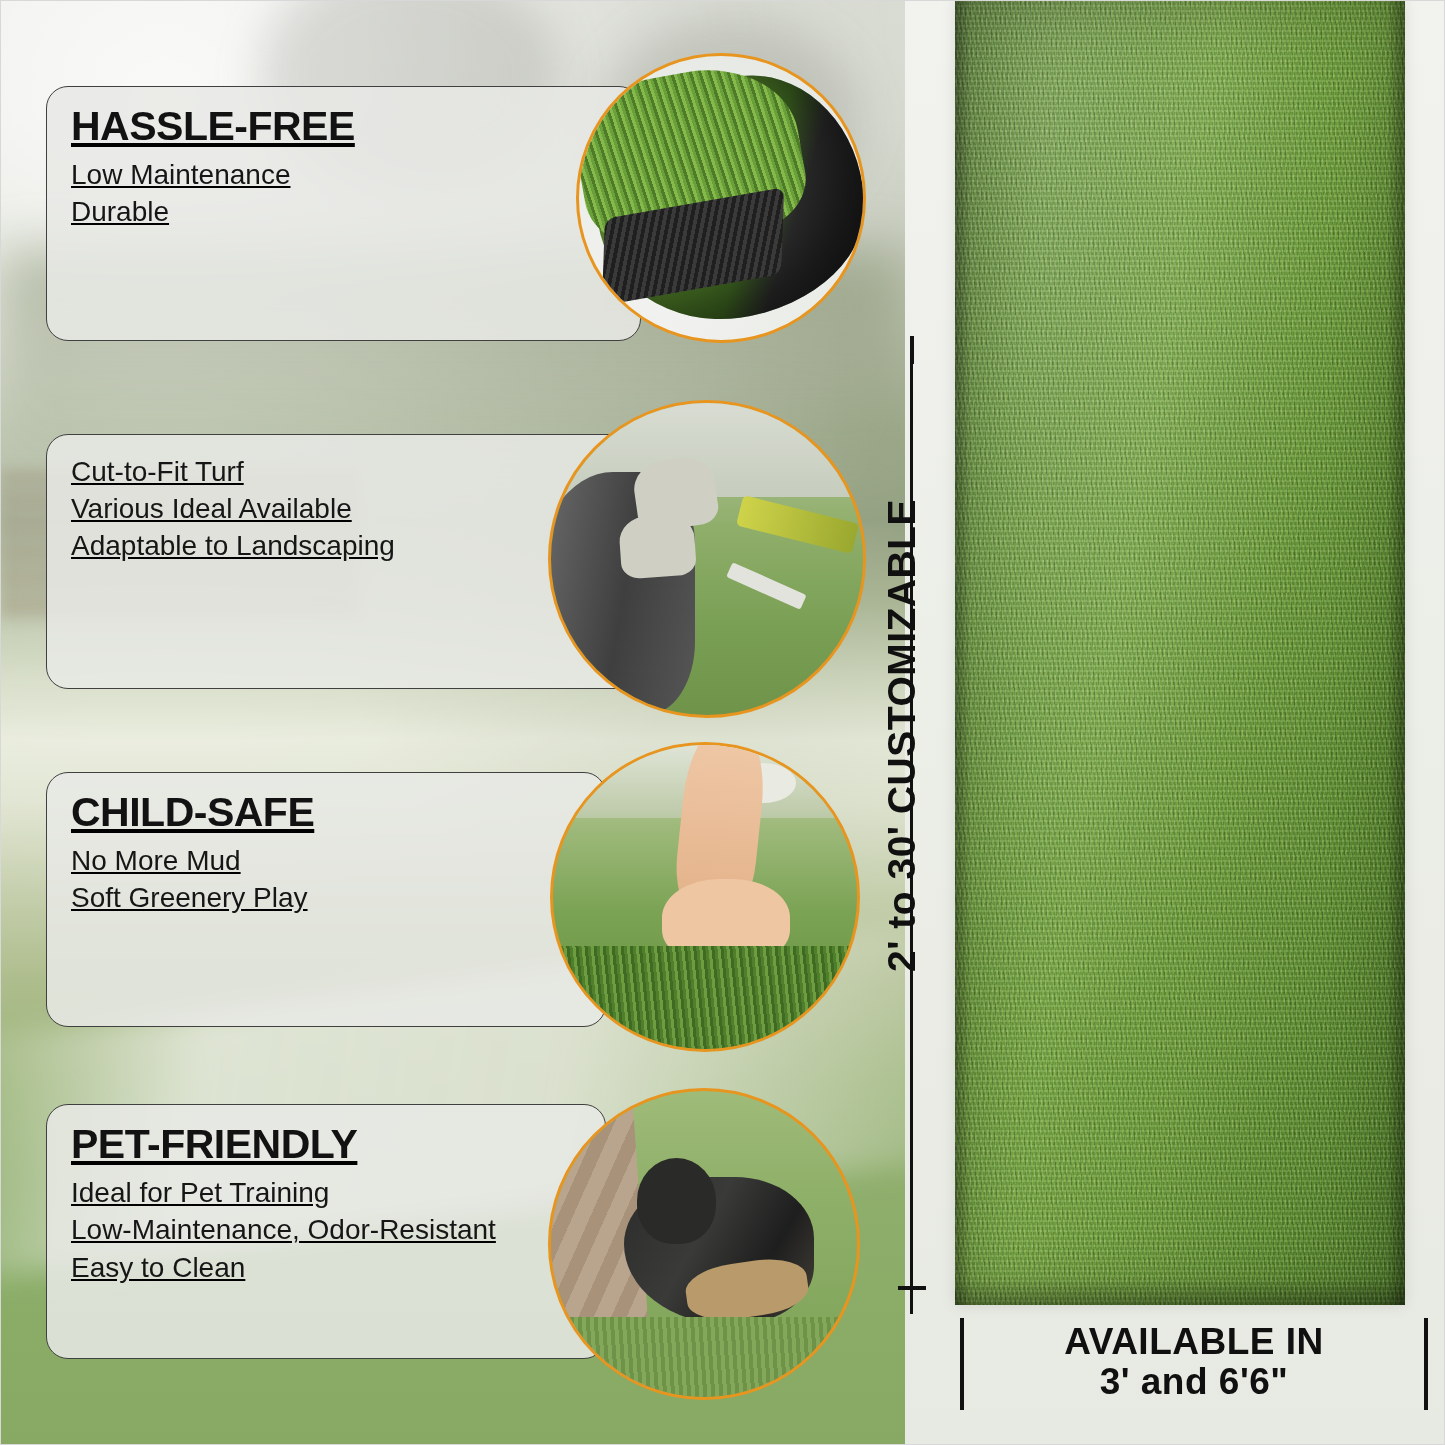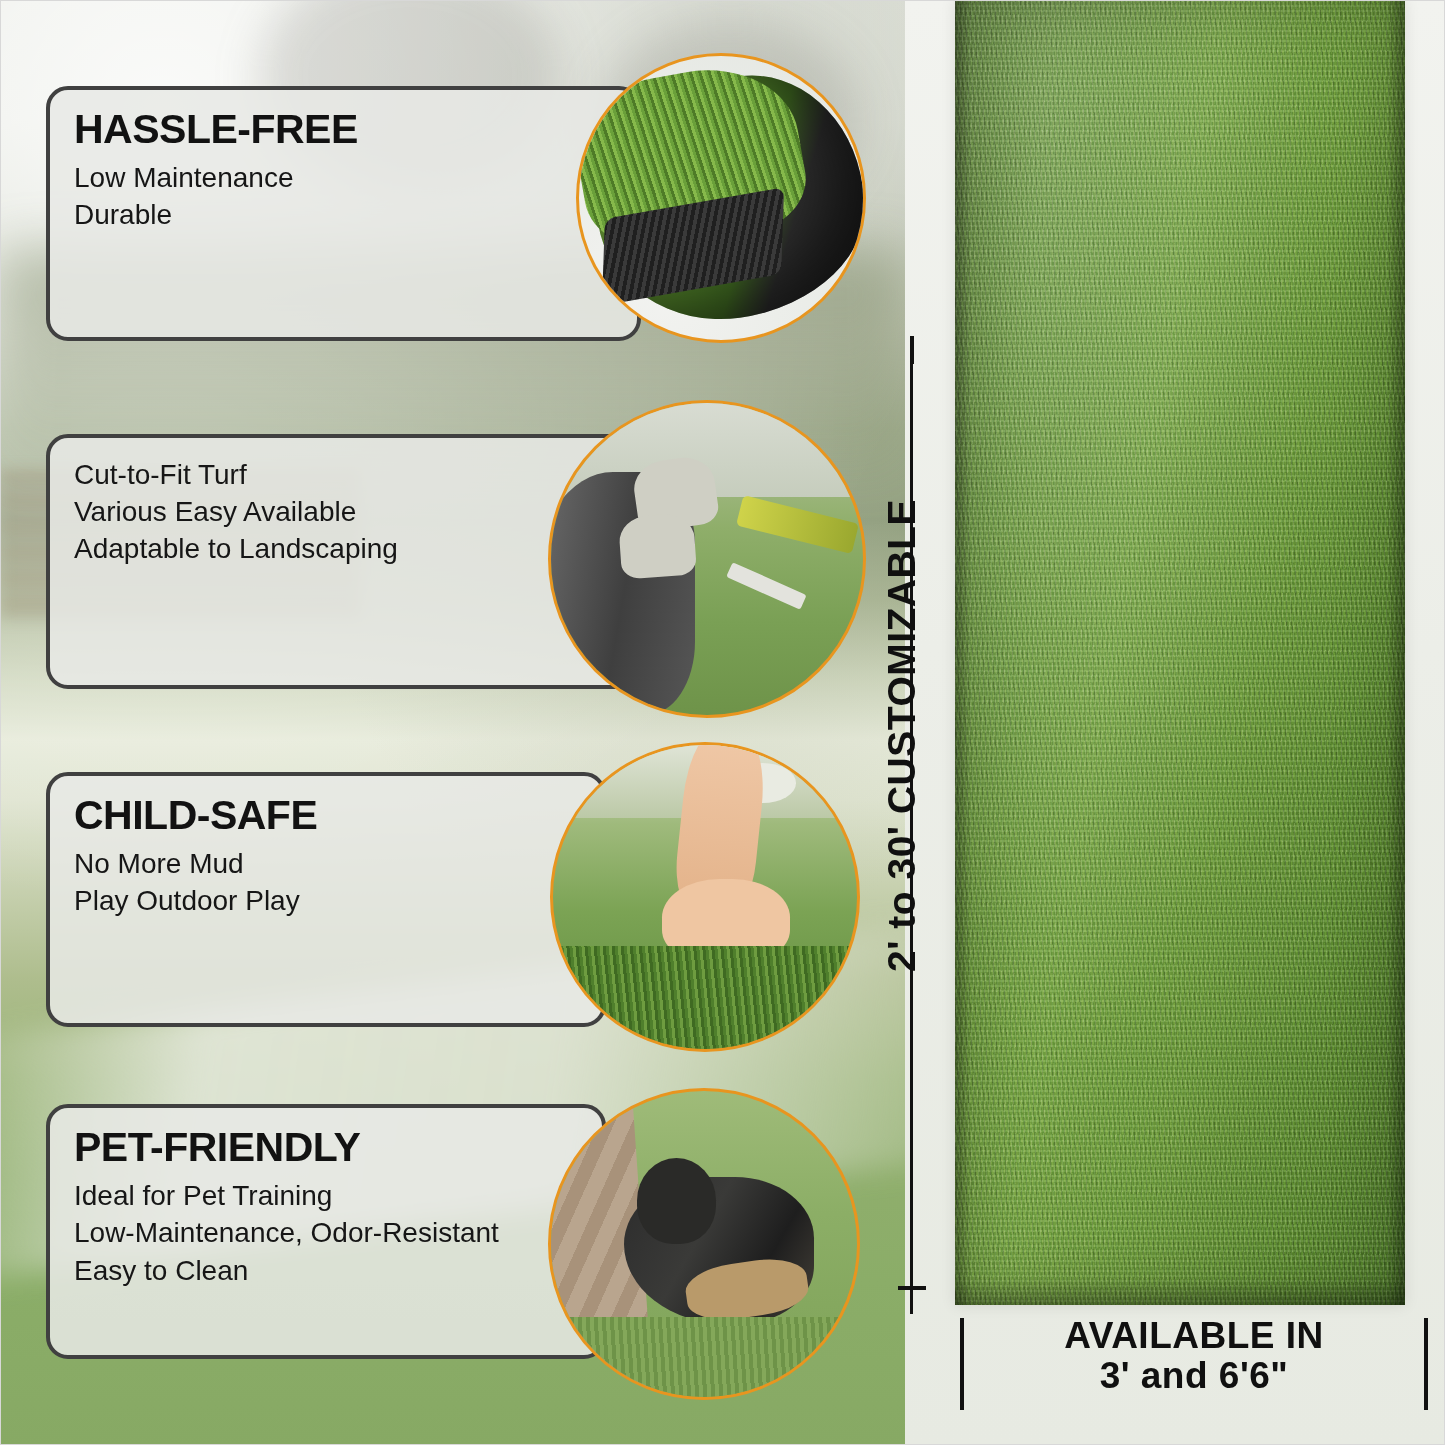--- a/index.html
+++ b/index.html
@@ -82,24 +82,25 @@
     mix-blend-mode:overlay;
   }
   .turf-edge-left{position:absolute;left:0;top:0;width:16px;height:100%;background:linear-gradient(to right, rgba(0,0,0,0.30), rgba(0,0,0,0));}
   .turf-edge-right{position:absolute;right:0;top:0;width:18px;height:100%;background:linear-gradient(to left, rgba(0,0,0,0.32), rgba(0,0,0,0));}
   .turf-bottom{position:absolute;left:0;bottom:0;width:100%;height:26px;background:linear-gradient(to top, rgba(0,0,0,0.25), rgba(0,0,0,0));}
 
   
   .card{
     position:absolute;
     background:rgba(232,233,229,0.86);
-    border:4px solid #404040;
+    border:1px solid #404040;
     border-radius:22px;
     box-sizing:border-box;
     padding:18px 24px 20px 24px;
+    text-decoration:underline;
   }
   .card h2{
     margin:0 0 8px 0;
     font-size:41px;
     font-weight:bold;
     letter-spacing:-0.5px;
     color:#121212;
     line-height:1.05;
   }
   .card p{
@@ -183,21 +184,21 @@
   }
   .vline{position:absolute;background:#111;}
   .hline{position:absolute;background:#111;}
   .bottom-label{
     position:absolute;
     text-align:center;
     font-weight:bold;
     color:#101010;
     line-height:1.08;
   }
-  .bottom-label .l1{font-size:37px;letter-spacing:0.5px;}
+  .bottom-label .l1{font-size:37px;letter-spacing:0.5px;margin-top:6px;}
   .bottom-label .l2{font-size:37px;letter-spacing:0.5px;}
   .border-frame{
     position:absolute;left:0;top:0;width:1445px;height:1445px;
     box-sizing:border-box;border:1px solid #d8d8d8;pointer-events:none;
   }
 </style>
 </head>
 <body>
 
 <div id="page">
@@ -224,36 +225,36 @@
     <p>Durable</p>
   </div>
   <div class="photo ph1" style="left:576px;top:53px;width:290px;height:290px;">
     <div class="roll"></div>
     <div class="blade"></div>
     <div class="backing"></div>
   </div>
 
   <div class="card" style="left:46px;top:434px;width:595px;height:255px;">
     <p>Cut-to-Fit Turf</p>
-    <p>Various Easy Available</p>
+    <p>Various Ideal Available</p>
     <p>Adaptable to Landscaping</p>
   </div>
   <div class="photo ph2" style="left:548px;top:400px;width:318px;height:318px;">
     <div class="wall"></div>
     <div class="rolldark"></div>
     <div class="glove g1"></div>
     <div class="glove g2"></div>
     <div class="tool"></div>
     <div class="knife"></div>
   </div>
 
   <div class="card" style="left:46px;top:772px;width:560px;height:255px;">
     <h2>CHILD-SAFE</h2>
     <p>No More Mud</p>
-    <p>Play Outdoor Play</p>
+    <p>Soft Greenery Play</p>
   </div>
   <div class="photo ph3" style="left:550px;top:742px;width:310px;height:310px;">
     <div class="sky"></div>
     <div class="blob"></div>
     <div class="arm"></div>
     <div class="palm">
       <div class="fing" style="left:4%;"></div>
       <div class="fing" style="left:24%;"></div>
       <div class="fing" style="left:45%;"></div>
       <div class="fing" style="left:66%;"></div>

